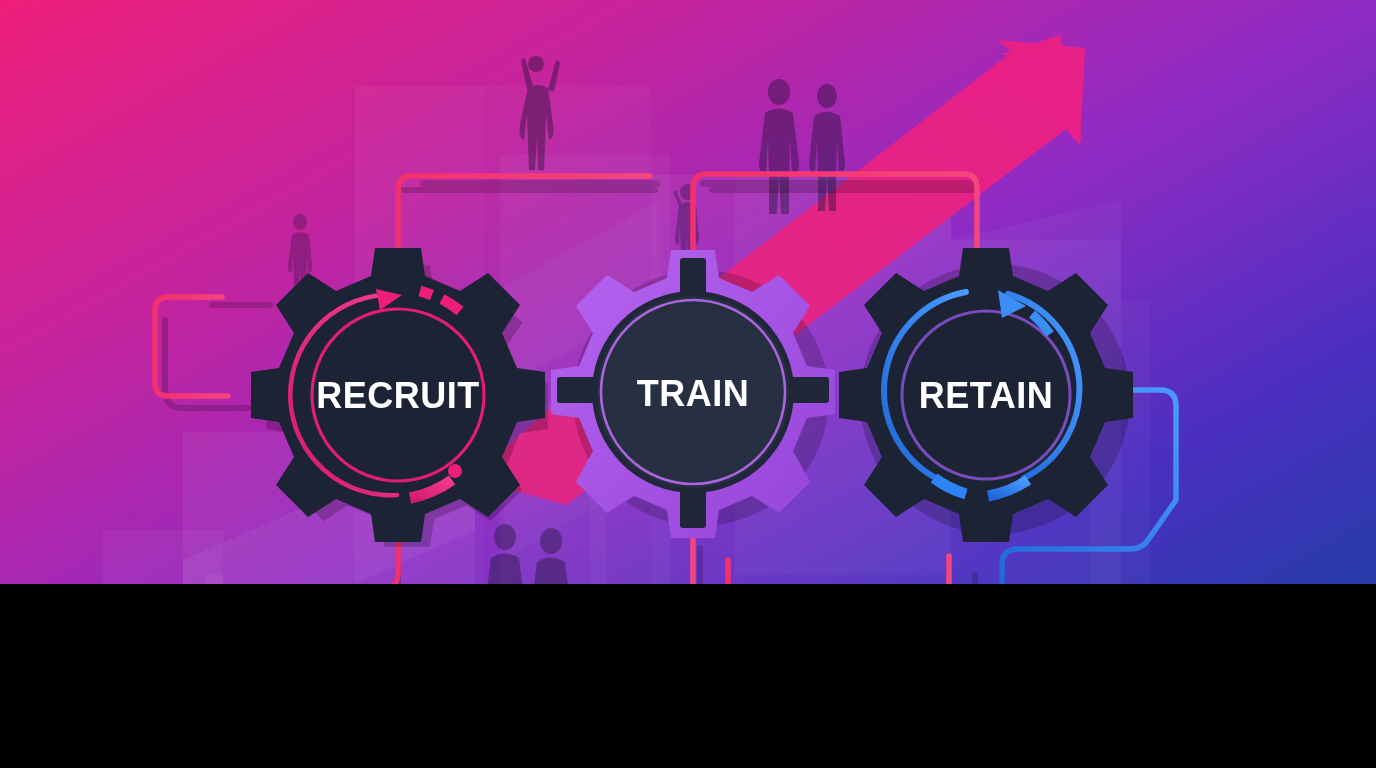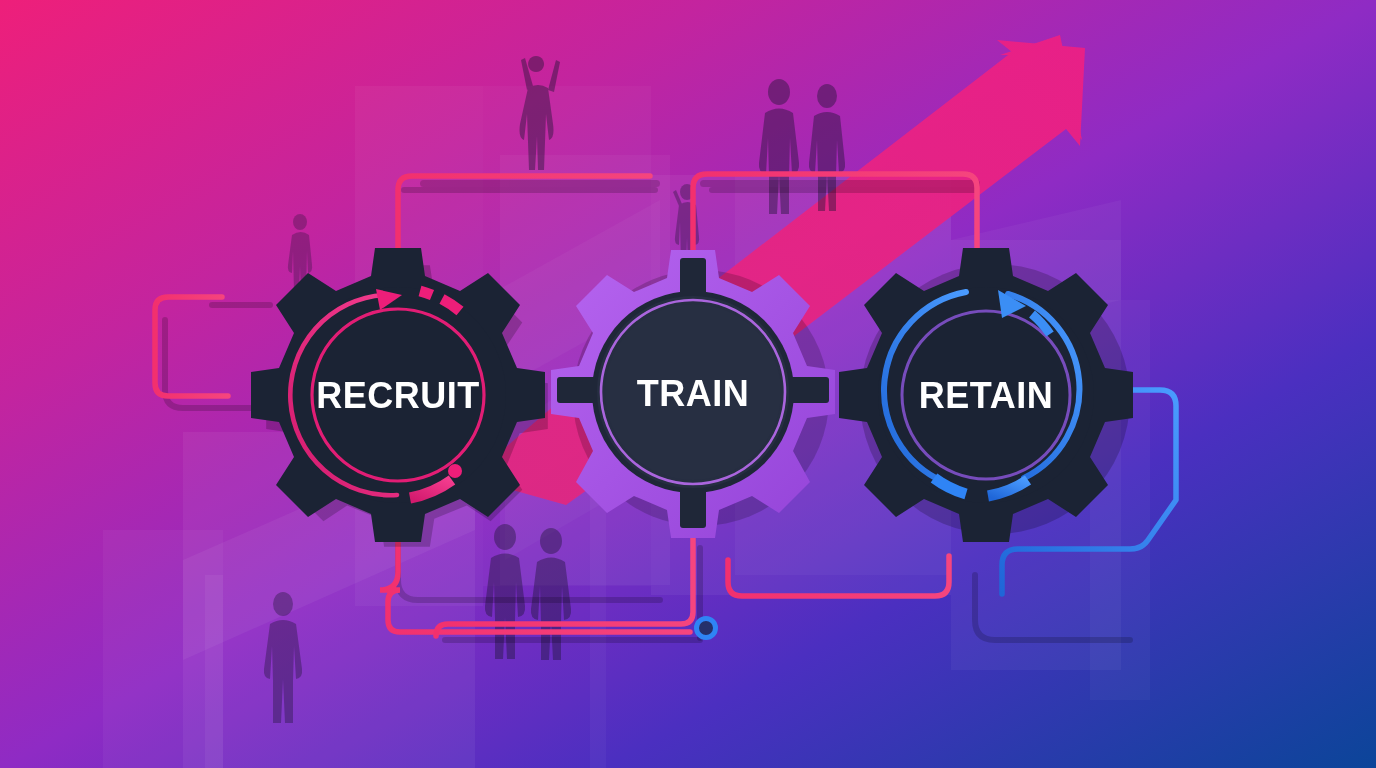--- a/index.html
+++ b/index.html
@@ -3,21 +3,21 @@
 <meta charset="utf-8">
 <style>
   html, body {
     margin: 0;
     padding: 0;
     background: #000;
   }
   #stage {
     position: relative;
     width: 1376px;
-    height: 768px;
+    height: 584px;
     overflow: hidden;
     font-family: "Liberation Sans", sans-serif;
   }
   #stage svg {
     display: block;
     width: 1376px;
     height: 768px;
   }
   .gear-label {
     font-family: "Liberation Sans", sans-serif;

